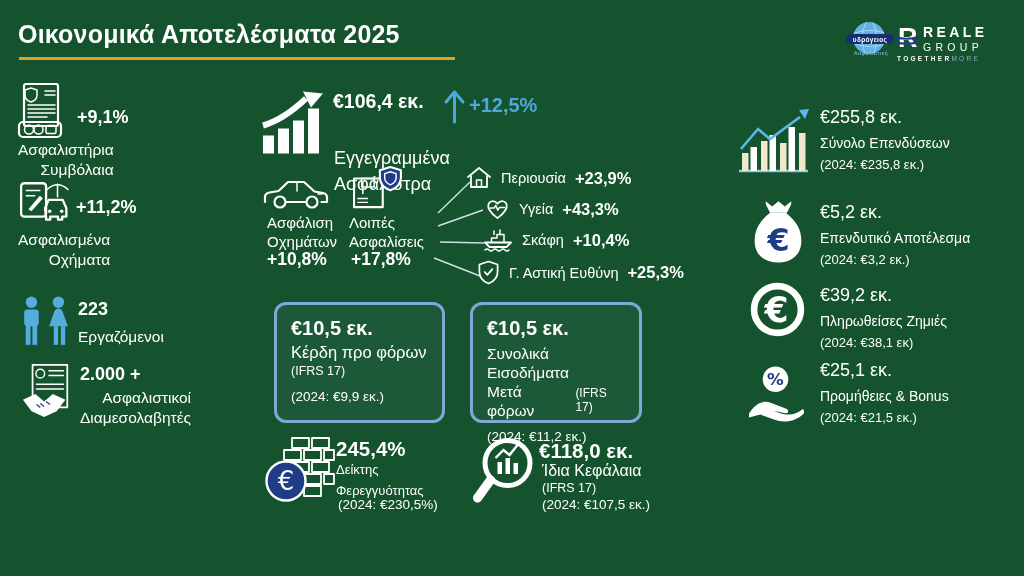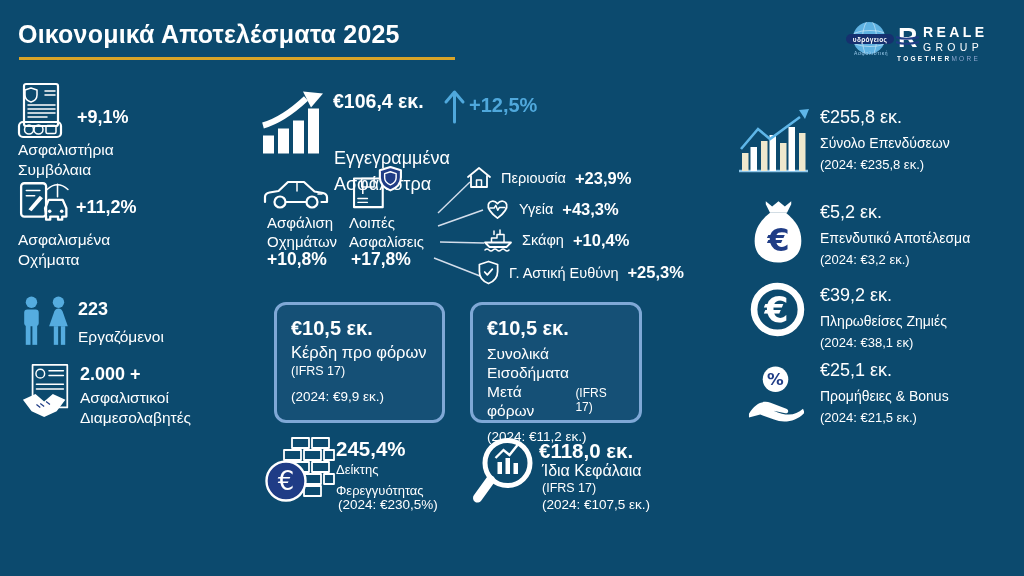--- a/index.html
+++ b/index.html
@@ -1,18 +1,18 @@
 <!DOCTYPE html>
 <html><head>
 <meta charset="utf-8">
 <style>
   html,body{margin:0;padding:0;background:#0e2158;}
   .slide{
     position:relative;width:1024px;height:576px;overflow:hidden;
-    background:#0c4a6e;color:#fff;
+    background:#14532d;color:#fff;
     font-family:"Liberation Sans",sans-serif;
   }
   .abs{position:absolute;}
   .pre{white-space:pre-line;}
 
   
   .title{left:18px;top:20px;font-size:25px;font-weight:bold;letter-spacing:.2px;}
   .underline{left:19px;top:57px;width:436px;height:3px;background:#D9A428;}
 
   
@@ -27,21 +27,21 @@
   .rmark{left:896px;top:24px;width:23px;height:27px;}
   .reale-text{left:923px;top:25px;line-height:1;}
   .reale-name{font-size:14px;font-weight:bold;letter-spacing:3.4px;}
   .reale-group{font-size:10.5px;letter-spacing:4.3px;margin-top:3px;}
   .together-line{left:897px;top:55px;font-size:6.5px;letter-spacing:2.3px;}
   .together-line .t1{font-weight:bold;color:#fff;}
   .together-line .t2{color:#8FA7CF;}
 
   
   .ls-val{font-size:18px;font-weight:bold;text-align:center;}
-  .ls-lbl{font-size:15.5px;line-height:19.5px;}
+  .ls-lbl{font-size:15.5px;line-height:19.5px;text-align:right;}
 
   
   .hero-val{left:333px;top:90px;font-size:19.5px;font-weight:bold;}
   .hero-lbl{left:334px;top:113px;font-size:18px;line-height:26px;margin-top:32px;}
   .hero-growth{left:469px;top:94px;font-size:20px;font-weight:bold;color:#4FA8DC;}
 
   .seg-lbl{font-size:15px;line-height:19px;}
   .seg-val{font-size:17.5px;font-weight:bold;}
 
   .branch{display:flex;align-items:center;gap:9px;}

